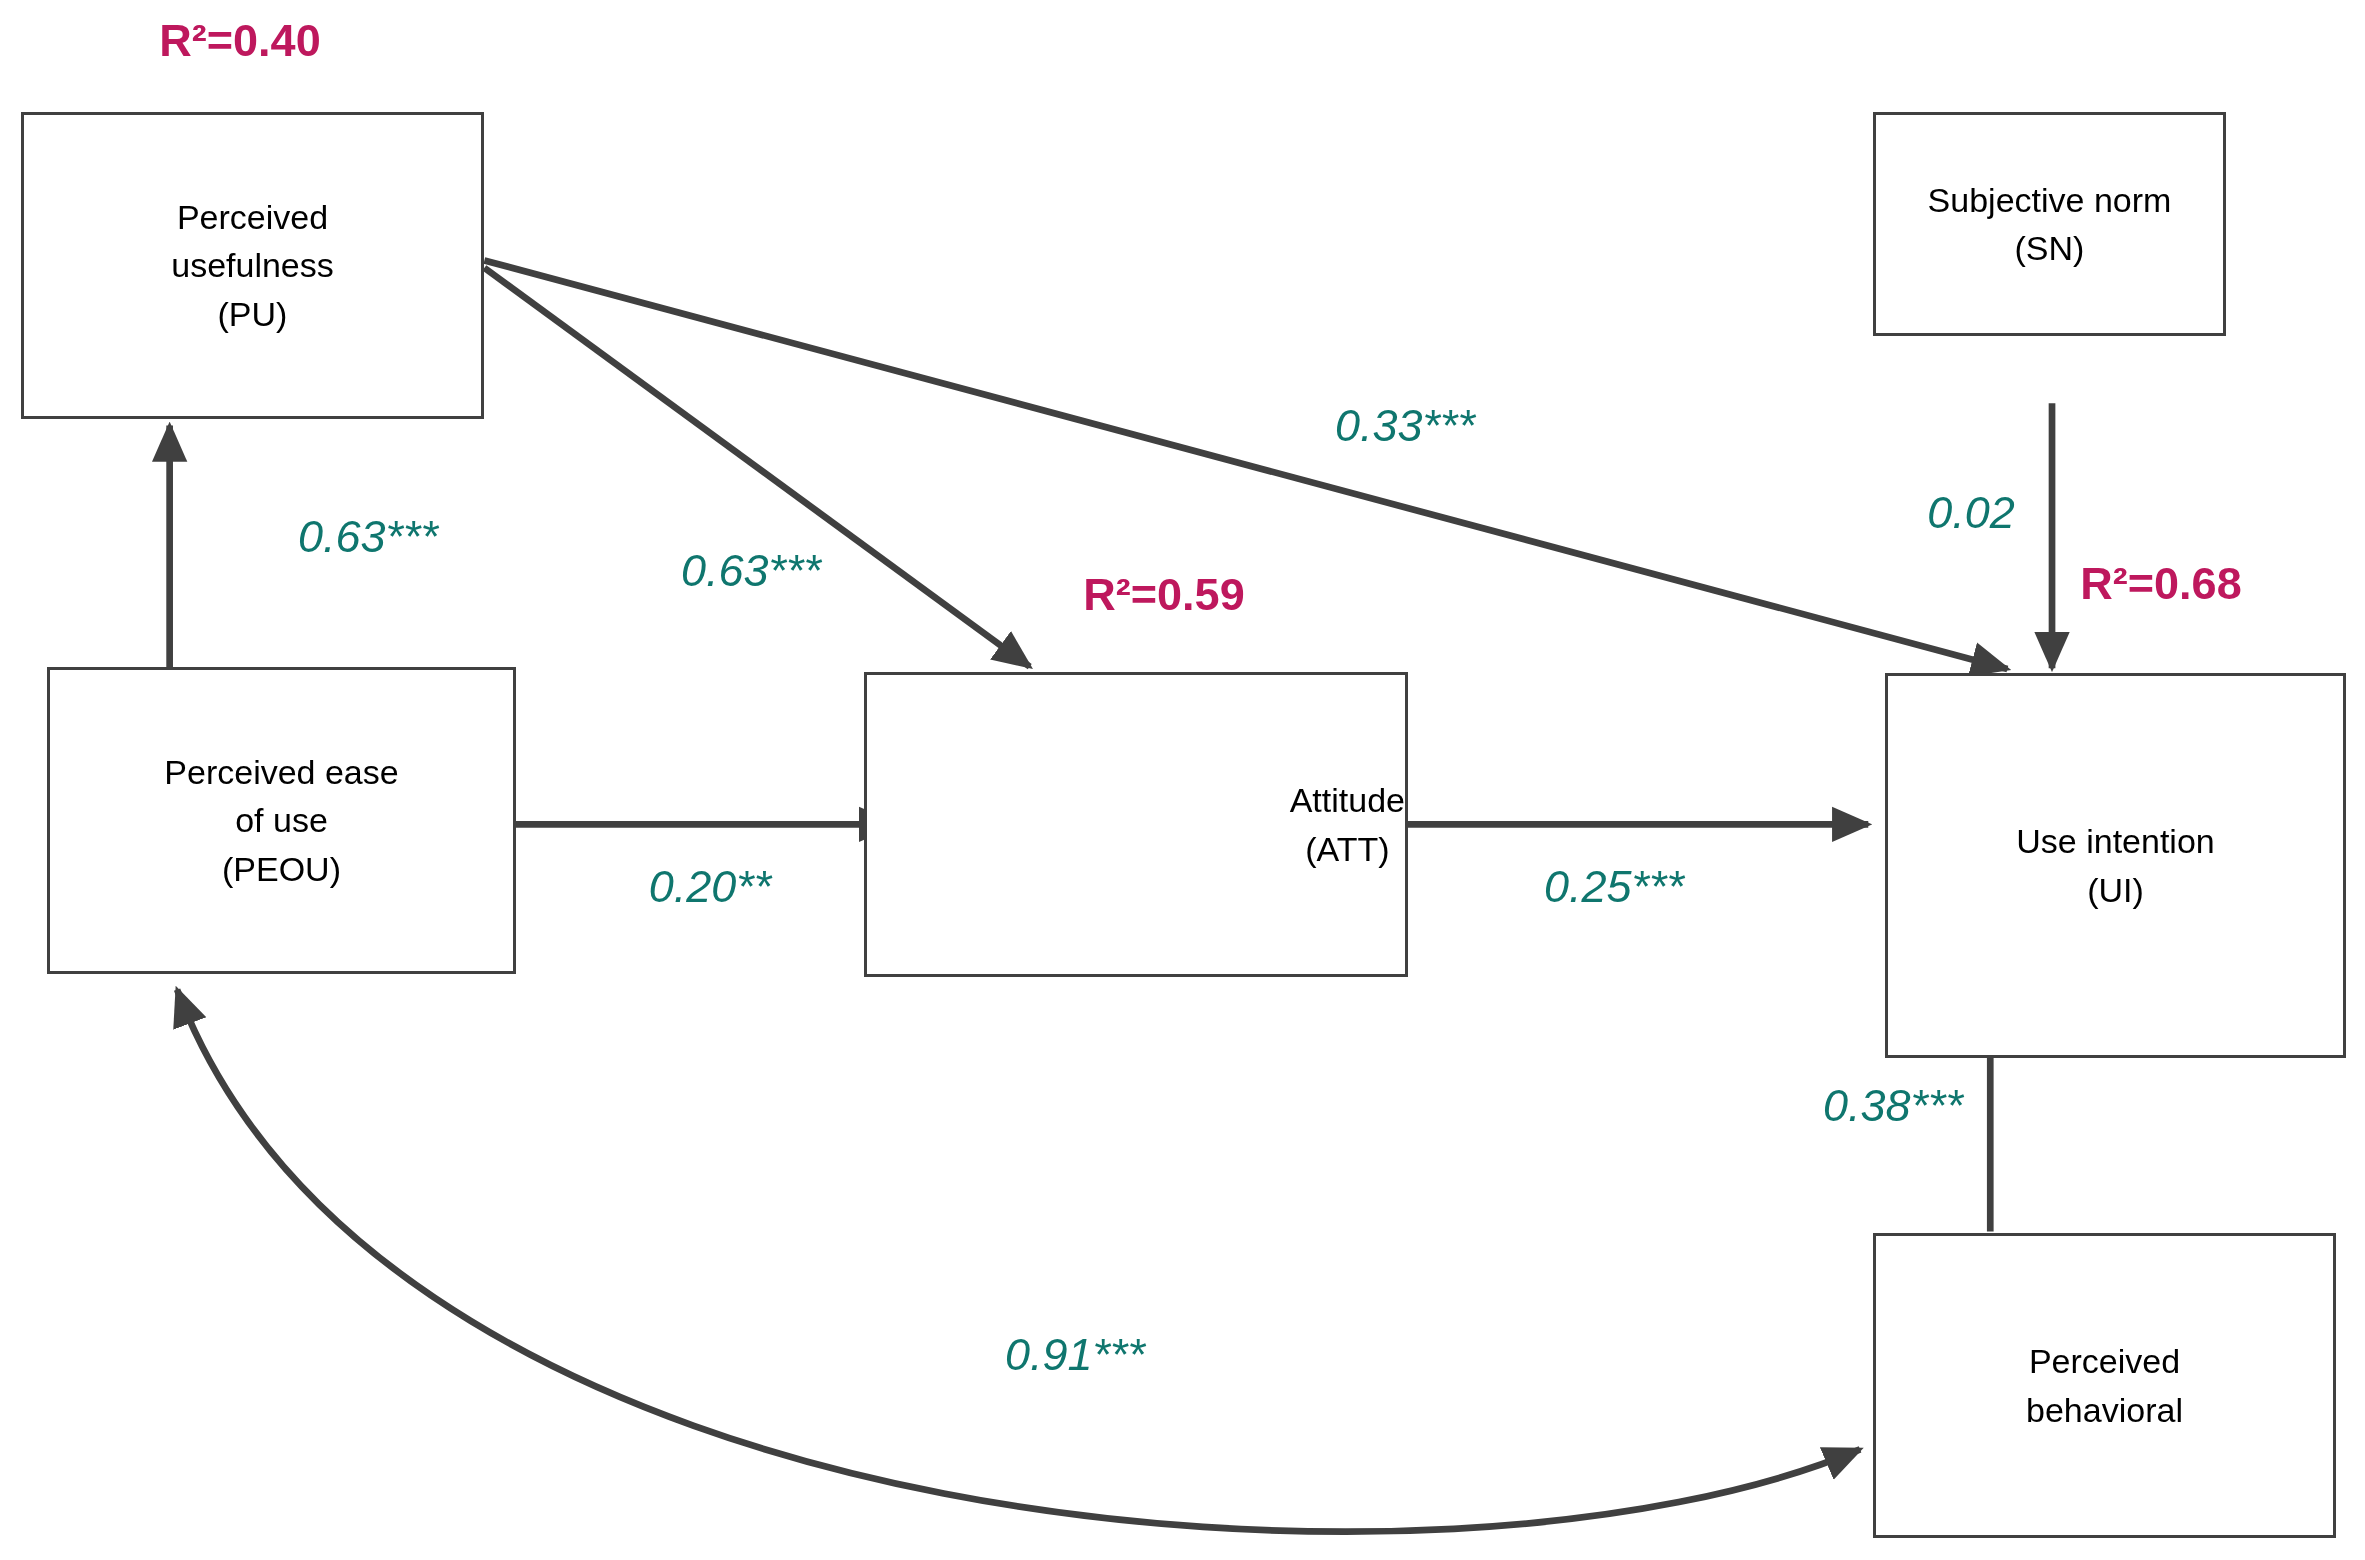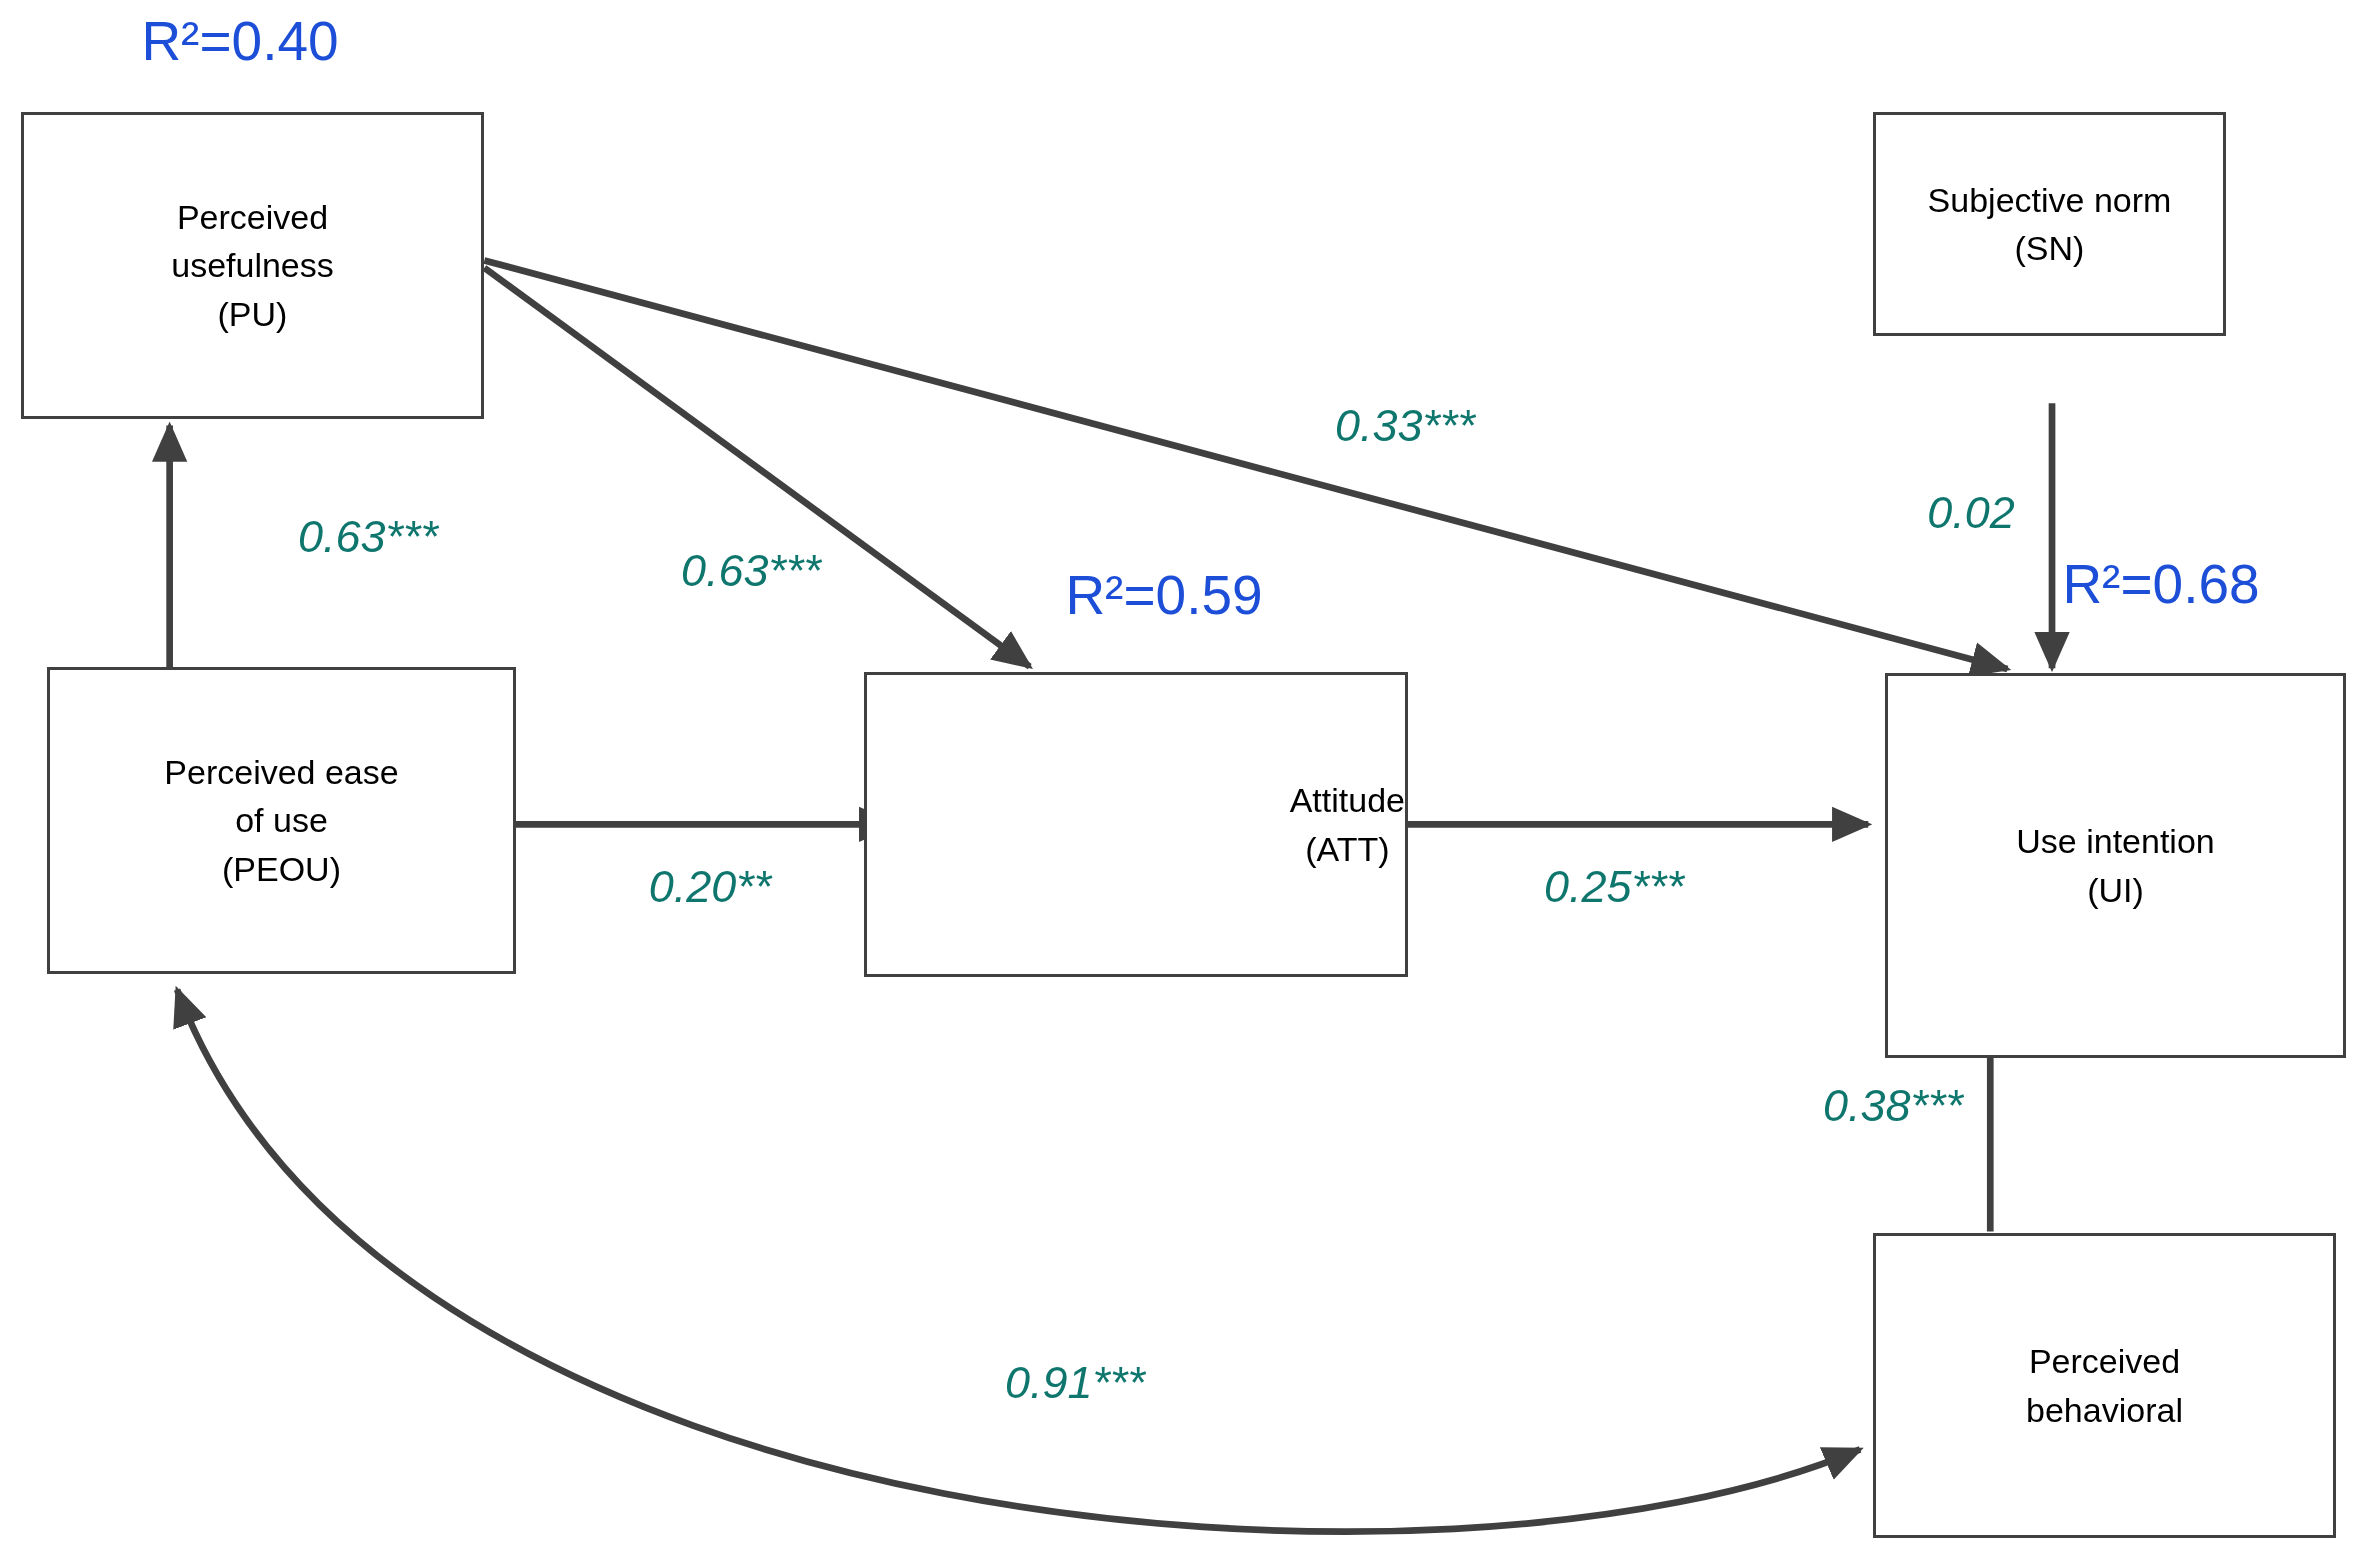--- a/index.html
+++ b/index.html
@@ -32,22 +32,23 @@
     transform:translate(-50%,-50%);
     white-space:nowrap;
     font-size:45px;
     color:#0f766e;
     font-style:italic;
   }
   .r2{
     position:absolute;
     transform:translate(-50%,-50%);
     white-space:nowrap;
-    font-size:55px;
-    color:#1d4ed8;
+    font-size:45px;
+    color:#be185d;
+    font-weight:bold;
   }
 </style>
 </head>
 <body>
 
 <div id="canvas">
 
   <svg id="wires" width="2366" height="1561" viewBox="0 0 3180 2098">
     <defs>
       <marker id="ah" viewBox="0 0 10 10" refX="9" refY="5" markerWidth="6" markerHeight="6" orient="auto-start-reverse">
@@ -120,16 +121,16 @@
   <div class="r2" style="left:1164px;top:595px;">R²=0.59</div>
   <div class="r2" style="left:2161px;top:584px;">R²=0.68</div>
 
   <div class="lbl" style="left:368px;top:537px;">0.63***</div>
   <div class="lbl" style="left:751px;top:571px;">0.63***</div>
   <div class="lbl" style="left:1405px;top:426px;">0.33***</div>
   <div class="lbl" style="left:1971px;top:513px;">0.02</div>
   <div class="lbl" style="left:710px;top:887px;">0.20**</div>
   <div class="lbl" style="left:1614px;top:887px;">0.25***</div>
   <div class="lbl" style="left:1893px;top:1106px;">0.38***</div>
-  <div class="lbl" style="left:1075px;top:1355px;margin-top:28px;">0.91***</div>
+  <div class="lbl" style="left:1075px;top:1355px;">0.91***</div>
 
 </div>
 
 
 </body></html>

